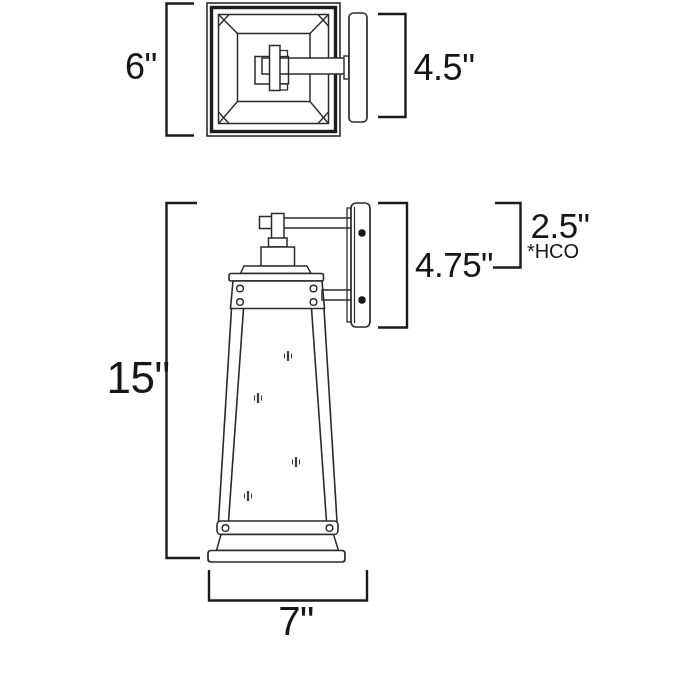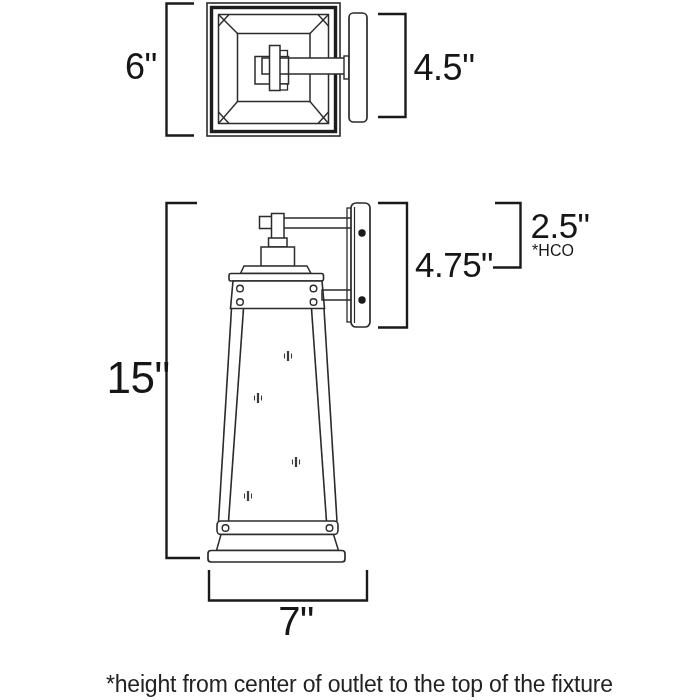--- a/index.html
+++ b/index.html
@@ -11,21 +11,21 @@
   .dim-label{
     position:absolute;transform:translate(-50%,-50%);
     color:#161616;white-space:nowrap;line-height:1;letter-spacing:-0.5px;
   }
   .fs36{font-size:36px;}
   .fs44{font-size:44px;}
   .fs35{font-size:35px;}
   .fs40{font-size:40px;}
   .hco-note{
     position:absolute;transform:translate(-50%,-50%);
-    color:#161616;font-size:16px;letter-spacing:0;white-space:nowrap;line-height:1;
+    color:#161616;font-size:20px;letter-spacing:0;white-space:nowrap;line-height:1;
   }
   .footnote{
     position:absolute;left:106px;top:671px;
     color:#222222;font-size:23px;white-space:nowrap;letter-spacing:-0.2px;
   }
 </style>
 </head>
 <body>
 
 <div id="stage">
@@ -143,14 +143,13 @@
   <div class="dim-label fs44" style="left:138px;top:378px;">15"</div>
 
   <div class="dim-label fs35" style="left:454px;top:264px;">4.75"</div>
 
   <div class="dim-label fs35" style="left:560px;top:225px;">2.5"</div>
 
   <div class="hco-note" style="left:553px;top:251px;">*HCO</div>
 
   <div class="dim-label fs40" style="left:296px;top:621px;">7"</div>
 
-  <div class="footnote">*height from center of outlet to the top of the fixture</div>
 </div>
 
 </body></html>

